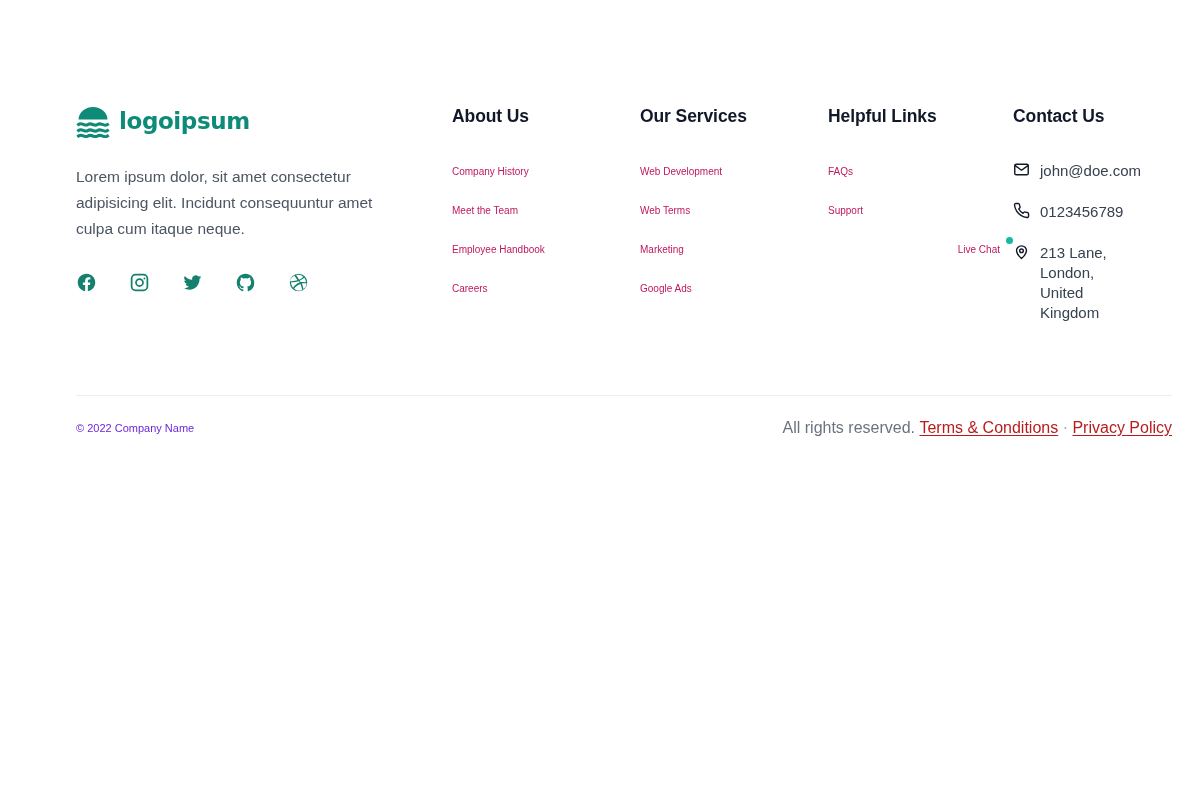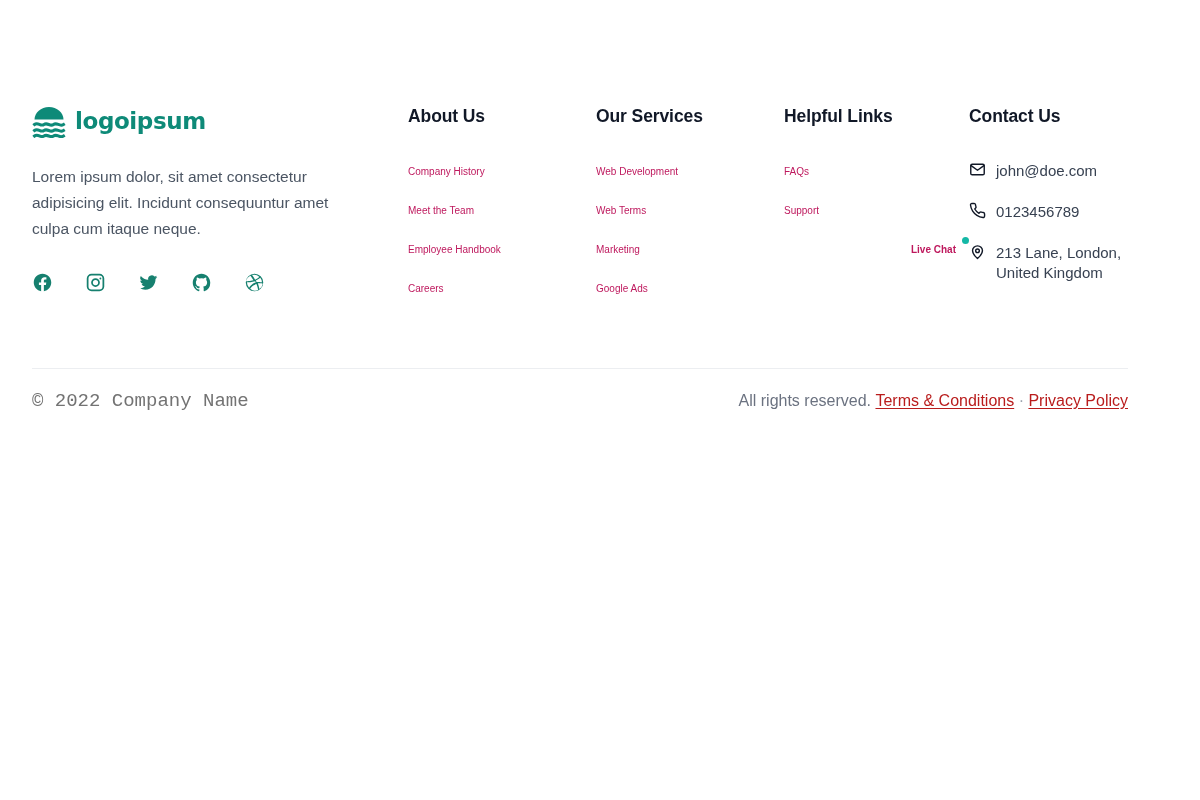--- a/index.html
+++ b/index.html
@@ -10,21 +10,21 @@
     background: #ffffff;
     font-family: "Liberation Sans", sans-serif;
     -webkit-font-smoothing: antialiased;
   }
 
   .footer {
     position: absolute;
     left: 0;
     top: 0;
     width: 1200px;
-    padding: 0 32px;
+    padding: 0 76px;
   }
 
   .footer-top {
     display: flex;
     align-items: flex-start;
     padding-top: 104px;
     gap: 0;
   }
 
   
@@ -118,21 +118,20 @@
     cursor: pointer;
     display: inline-block;
   }
 
   .li-right { text-align: right; }
 
   .livechat-wrap {
     position: relative;
     display: inline-block;
     padding-right: 13px;
-    font-weight: bold;
   }
   .livechat-dot {
     position: absolute;
     right: 0;
     top: -5px;
     width: 7px;
     height: 7px;
     border-radius: 50%;
     background: #14b8a6;
   }
@@ -178,24 +177,23 @@
 
   .footer-bottom {
     display: flex;
     align-items: center;
     justify-content: space-between;
     padding-top: 22px;
     width: 1096px;
   }
 
   .copyright {
-    font-size: 19px;
-    color: #737373;
+    font-size: 11px;
+    color: #6d28d9;
     line-height: 20px;
-    font-family: Liberation Mono, monospace;
   }
 
   .legal {
     font-size: 16px;
     color: #6b7280;
     line-height: 20px;
     display: flex;
     align-items: center;
     gap: 0;
     white-space: pre;

